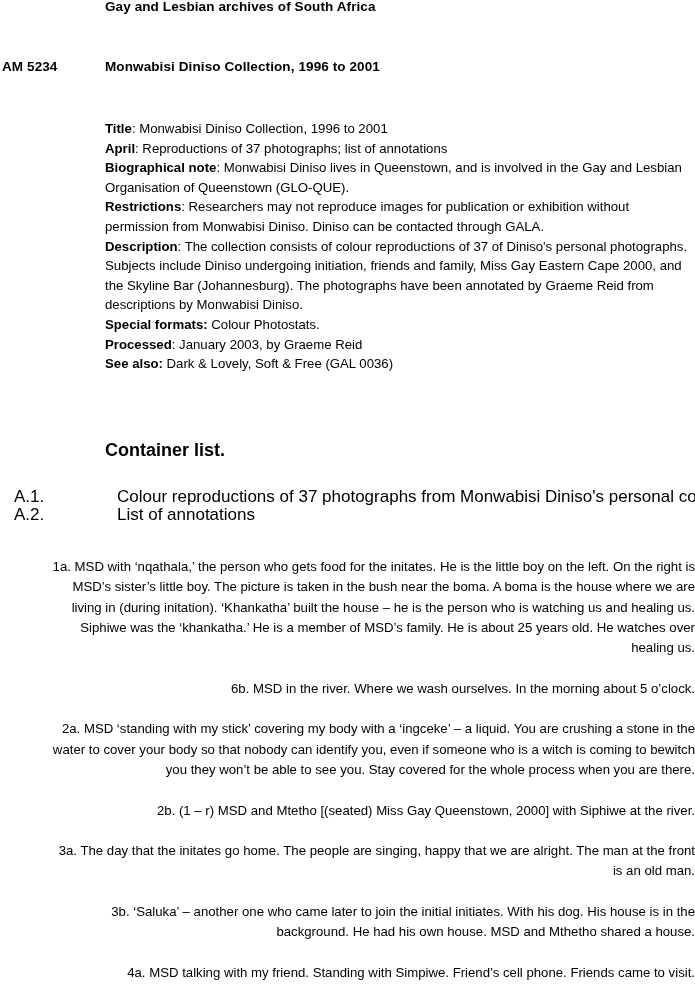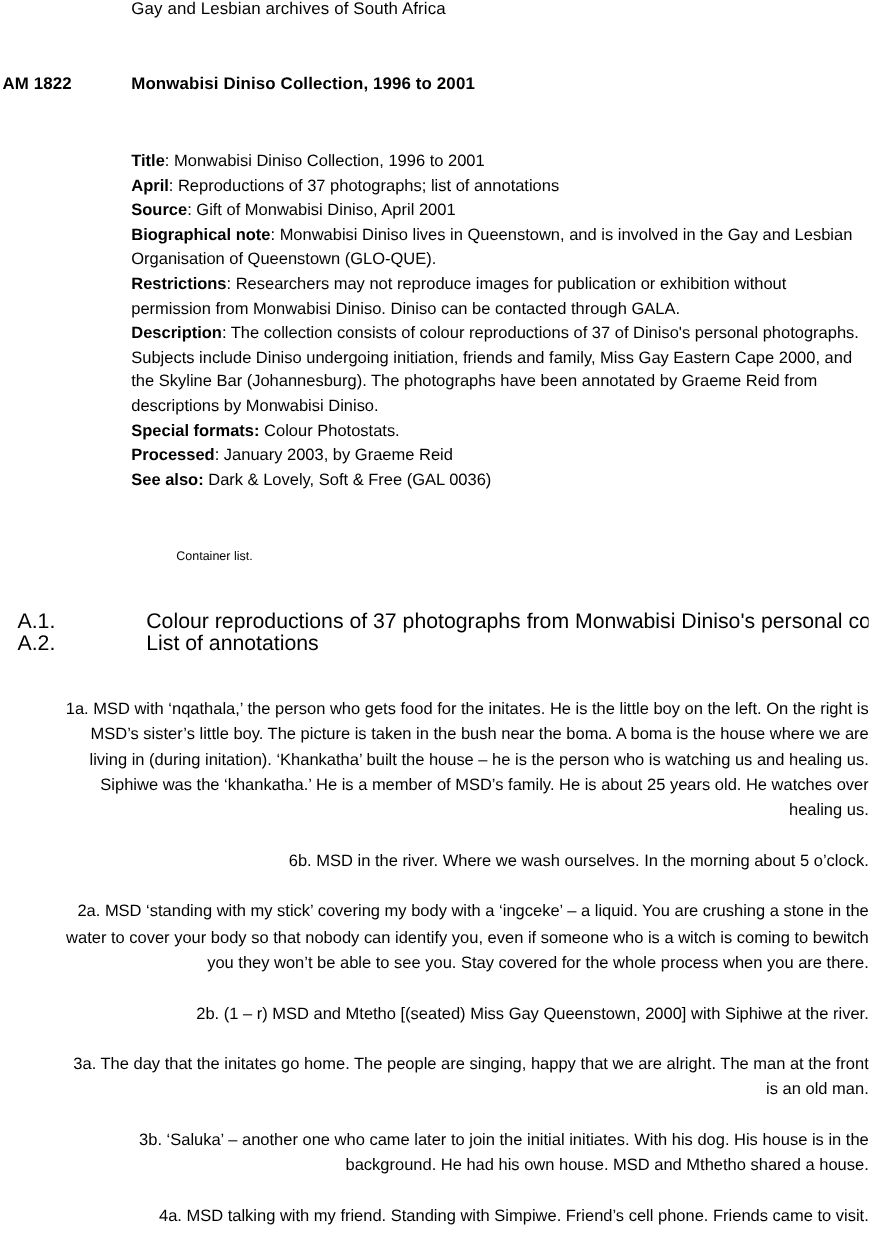--- a/index.html
+++ b/index.html
@@ -19,21 +19,21 @@
     background: #ffffff;
     overflow: hidden;
   }
 
   
   .doc-title {
     position: absolute;
     left: 105px;
     top: -1px;
     font-size: 13.5px;
-    font-weight: normal;
+    font-weight: bold;
     letter-spacing: 0.1px;
     white-space: nowrap;
   }
   .ref-row {
     position: absolute;
     left: 0px;
     top: 59px;
     width: 695px;
     font-size: 13.5px;
     font-weight: bold;
@@ -67,24 +67,23 @@
   }
   .meta-label {
     font-weight: bold;
   }
 
   
   .container-heading {
     position: absolute;
     left: 105px;
     top: 440px;
-    font-size: 10px;
-    font-weight: normal;
+    font-size: 18px;
+    font-weight: bold;
     white-space: nowrap;
-    margin-left: 36px;
   }
 
   
   .container-rows {
     position: absolute;
     left: 0px;
     top: 488px;
     width: 695px;
     font-size: 17px;
     line-height: 18.4px;
@@ -125,28 +124,27 @@
   }
 </style>
 </head>
 <body>
 
 <div class="page">
 
   <div class="doc-title">Gay and Lesbian archives of South Africa</div>
 
   <div class="ref-row">
-    <span class="ref-code">AM 1822</span>
+    <span class="ref-code">AM 5234</span>
     <span class="ref-title">Monwabisi Diniso Collection, 1996 to 2001</span>
   </div>
 
   <div class="meta-block" id="meta-block">
       <p class="meta-row"><span class="meta-label">Title</span><span class="meta-value">: Monwabisi Diniso Collection, 1996 to 2001</span></p>
       <p class="meta-row"><span class="meta-label">April</span><span class="meta-value">: Reproductions of 37 photographs; list of annotations</span></p>
-      <p class="meta-row"><span class="meta-label">Source</span><span class="meta-value">: Gift of Monwabisi Diniso, April 2001</span></p>
       <p class="meta-row"><span class="meta-label">Biographical note</span><span class="meta-value">: Monwabisi Diniso lives in Queenstown, and is involved in the Gay and Lesbian Organisation of Queenstown (GLO-QUE).</span></p>
       <p class="meta-row"><span class="meta-label">Restrictions</span><span class="meta-value">: Researchers may not reproduce images for publication or exhibition without permission from Monwabisi Diniso.  Diniso can be contacted through GALA.</span></p>
       <p class="meta-row"><span class="meta-label">Description</span><span class="meta-value">: The collection consists of colour reproductions of 37 of Diniso's personal photographs.   Subjects include Diniso undergoing initiation, friends and family, Miss Gay Eastern Cape 2000, and the Skyline Bar (Johannesburg).  The photographs have been annotated by Graeme Reid from descriptions by Monwabisi Diniso.</span></p>
       <p class="meta-row"><span class="meta-label">Special formats:</span><span class="meta-value"> Colour Photostats.</span></p>
       <p class="meta-row"><span class="meta-label">Processed</span><span class="meta-value">:  January 2003, by Graeme Reid</span></p>
       <p class="meta-row"><span class="meta-label">See also:</span><span class="meta-value"> Dark &amp; Lovely, Soft &amp; Free (GAL 0036)</span></p>
     </div>
 
   <div class="container-heading">Container list.</div>
 

